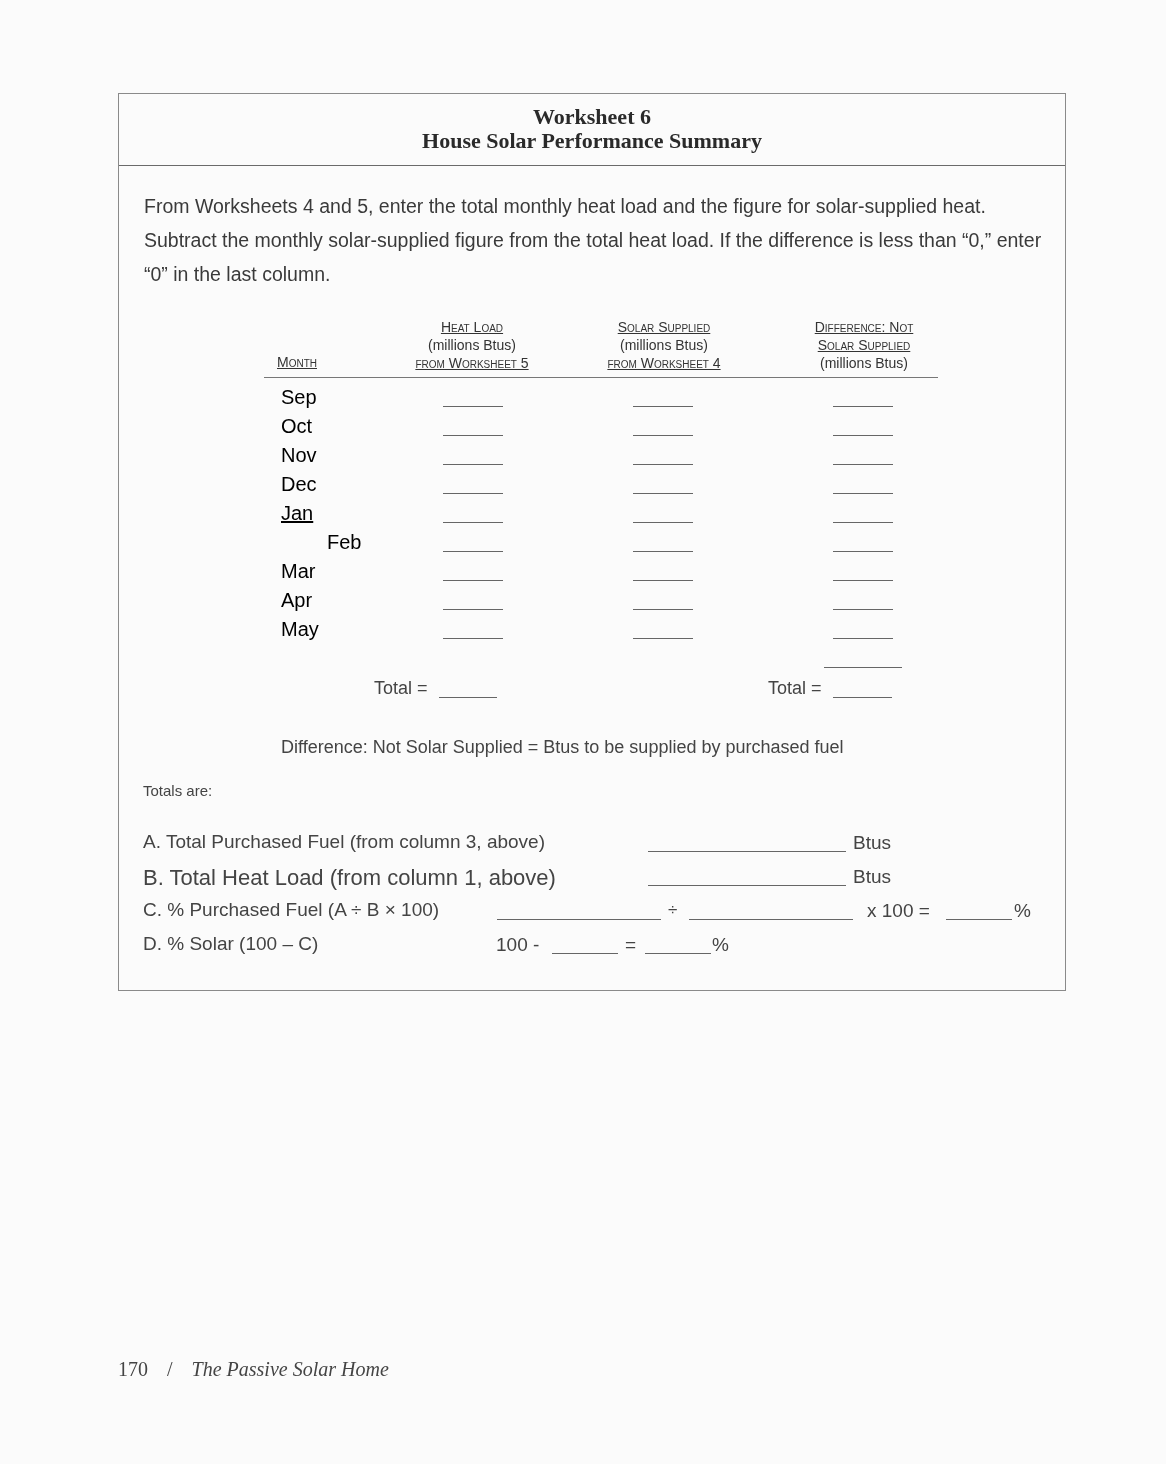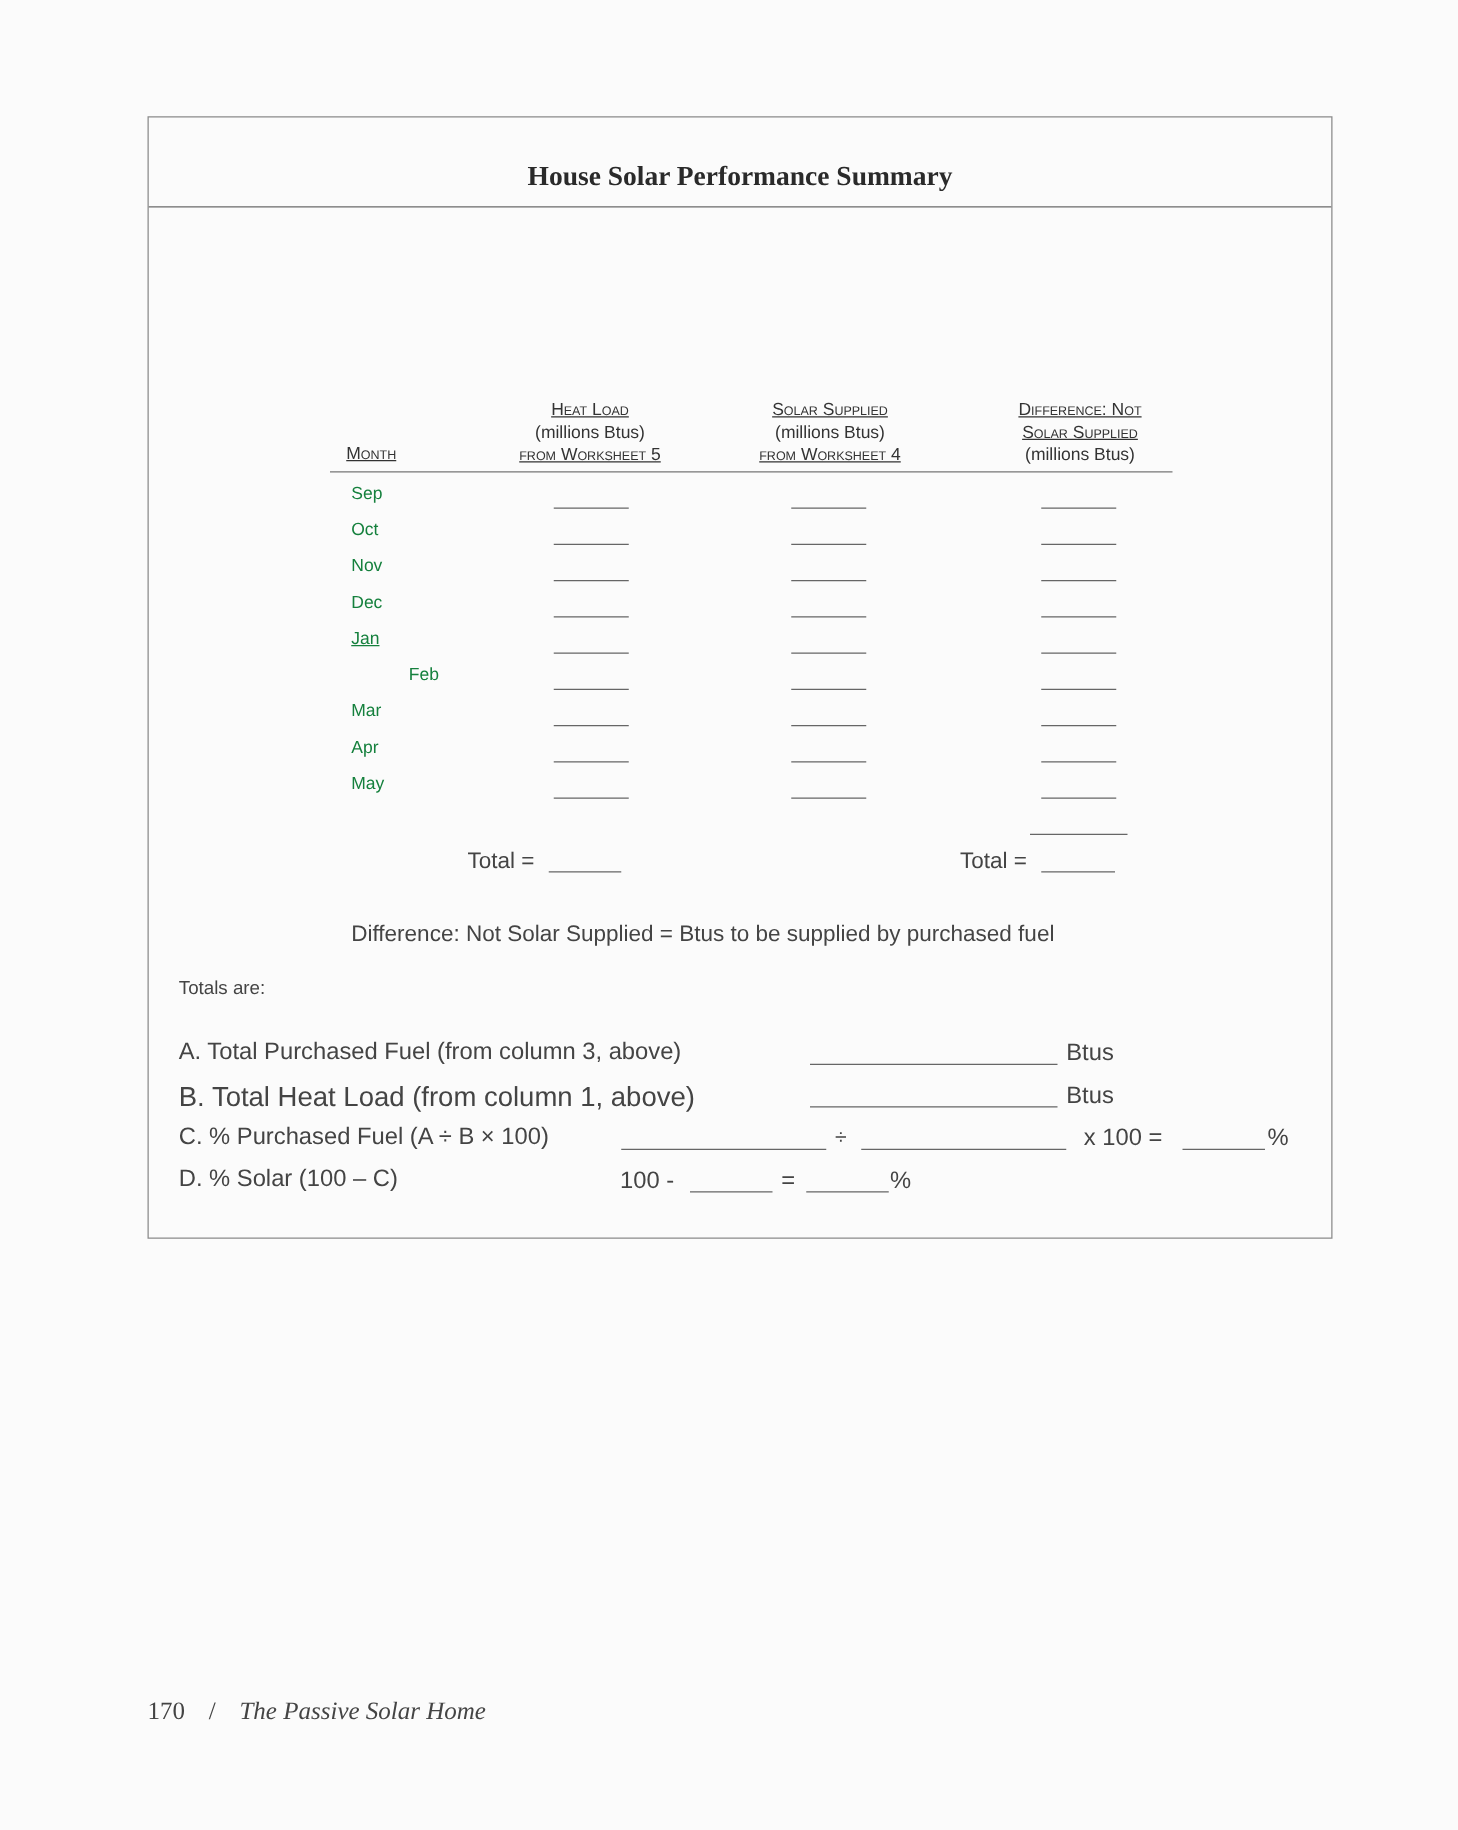--- a/index.html
+++ b/index.html
@@ -5,33 +5,35 @@
   html,body{margin:0;padding:0;}
   body{width:1166px;height:1464px;background:#fbfbfb;position:relative;overflow:hidden;color:#3a3a3a;font-family:"Liberation Sans",sans-serif;}
   .box{position:absolute;left:118px;top:93px;width:948px;height:898px;border:1px solid #8a8a8a;box-sizing:border-box;}
   .title-area{position:absolute;left:0;top:0;width:100%;height:71px;border-bottom:1.5px solid #6a6a6a;text-align:center;font-family:"Liberation Serif",serif;font-weight:bold;color:#2a2a2a;}
   .title-area .t1{position:absolute;left:0;right:0;top:10px;font-size:22px;}
   .title-area .t2{position:absolute;left:0;right:0;top:34px;font-size:22px;}
   .intro{position:absolute;left:25px;top:95px;width:900px;font-size:19.5px;line-height:34px;color:#3a3a3a;}
   .sc{font-variant:small-caps;text-decoration:underline;}
   .hdr{position:absolute;font-size:14px;text-align:center;line-height:18px;color:#333;}
   .hdr-rule{position:absolute;left:146px;top:284px;width:674px;height:1px;background:#777;}
-  .month{position:absolute;left:163px;font-size:14px;color:#15803d;}
+  .month{position:absolute;left:163px;font-size:20px;color:#000000;}
   .blank{position:absolute;height:1px;background:#666;}
   .txt{position:absolute;font-size:18px;color:#444;white-space:nowrap;}
   .footer{position:absolute;left:118px;top:1358px;font-family:"Liberation Serif",serif;font-size:20px;color:#444;}
   .footer .ital{font-style:italic;}
 </style>
 </head>
 <body>
 
 <div class="box">
   <div class="title-area">
+    <div class="t1">Worksheet 6</div>
     <div class="t2">House Solar Performance Summary</div>
   </div>
+  <div class="intro">From Worksheets 4 and 5, enter the total monthly heat load and the figure for solar-supplied heat. Subtract the monthly solar-supplied figure from the total heat load. If the difference is less than “0,” enter “0” in the last column.</div>
 </div>
 
 <div class="hdr sc" style="left:262px;top:353px;width:70px;">Month</div>
 <div class="hdr" style="left:380px;top:318px;width:184px;">
   <div class="sc">Heat Load</div>
   <div>(millions Btus)</div>
   <div class="sc">from Worksheet 5</div>
 </div>
 <div class="hdr" style="left:572px;top:318px;width:184px;">
   <div class="sc">Solar Supplied</div>

